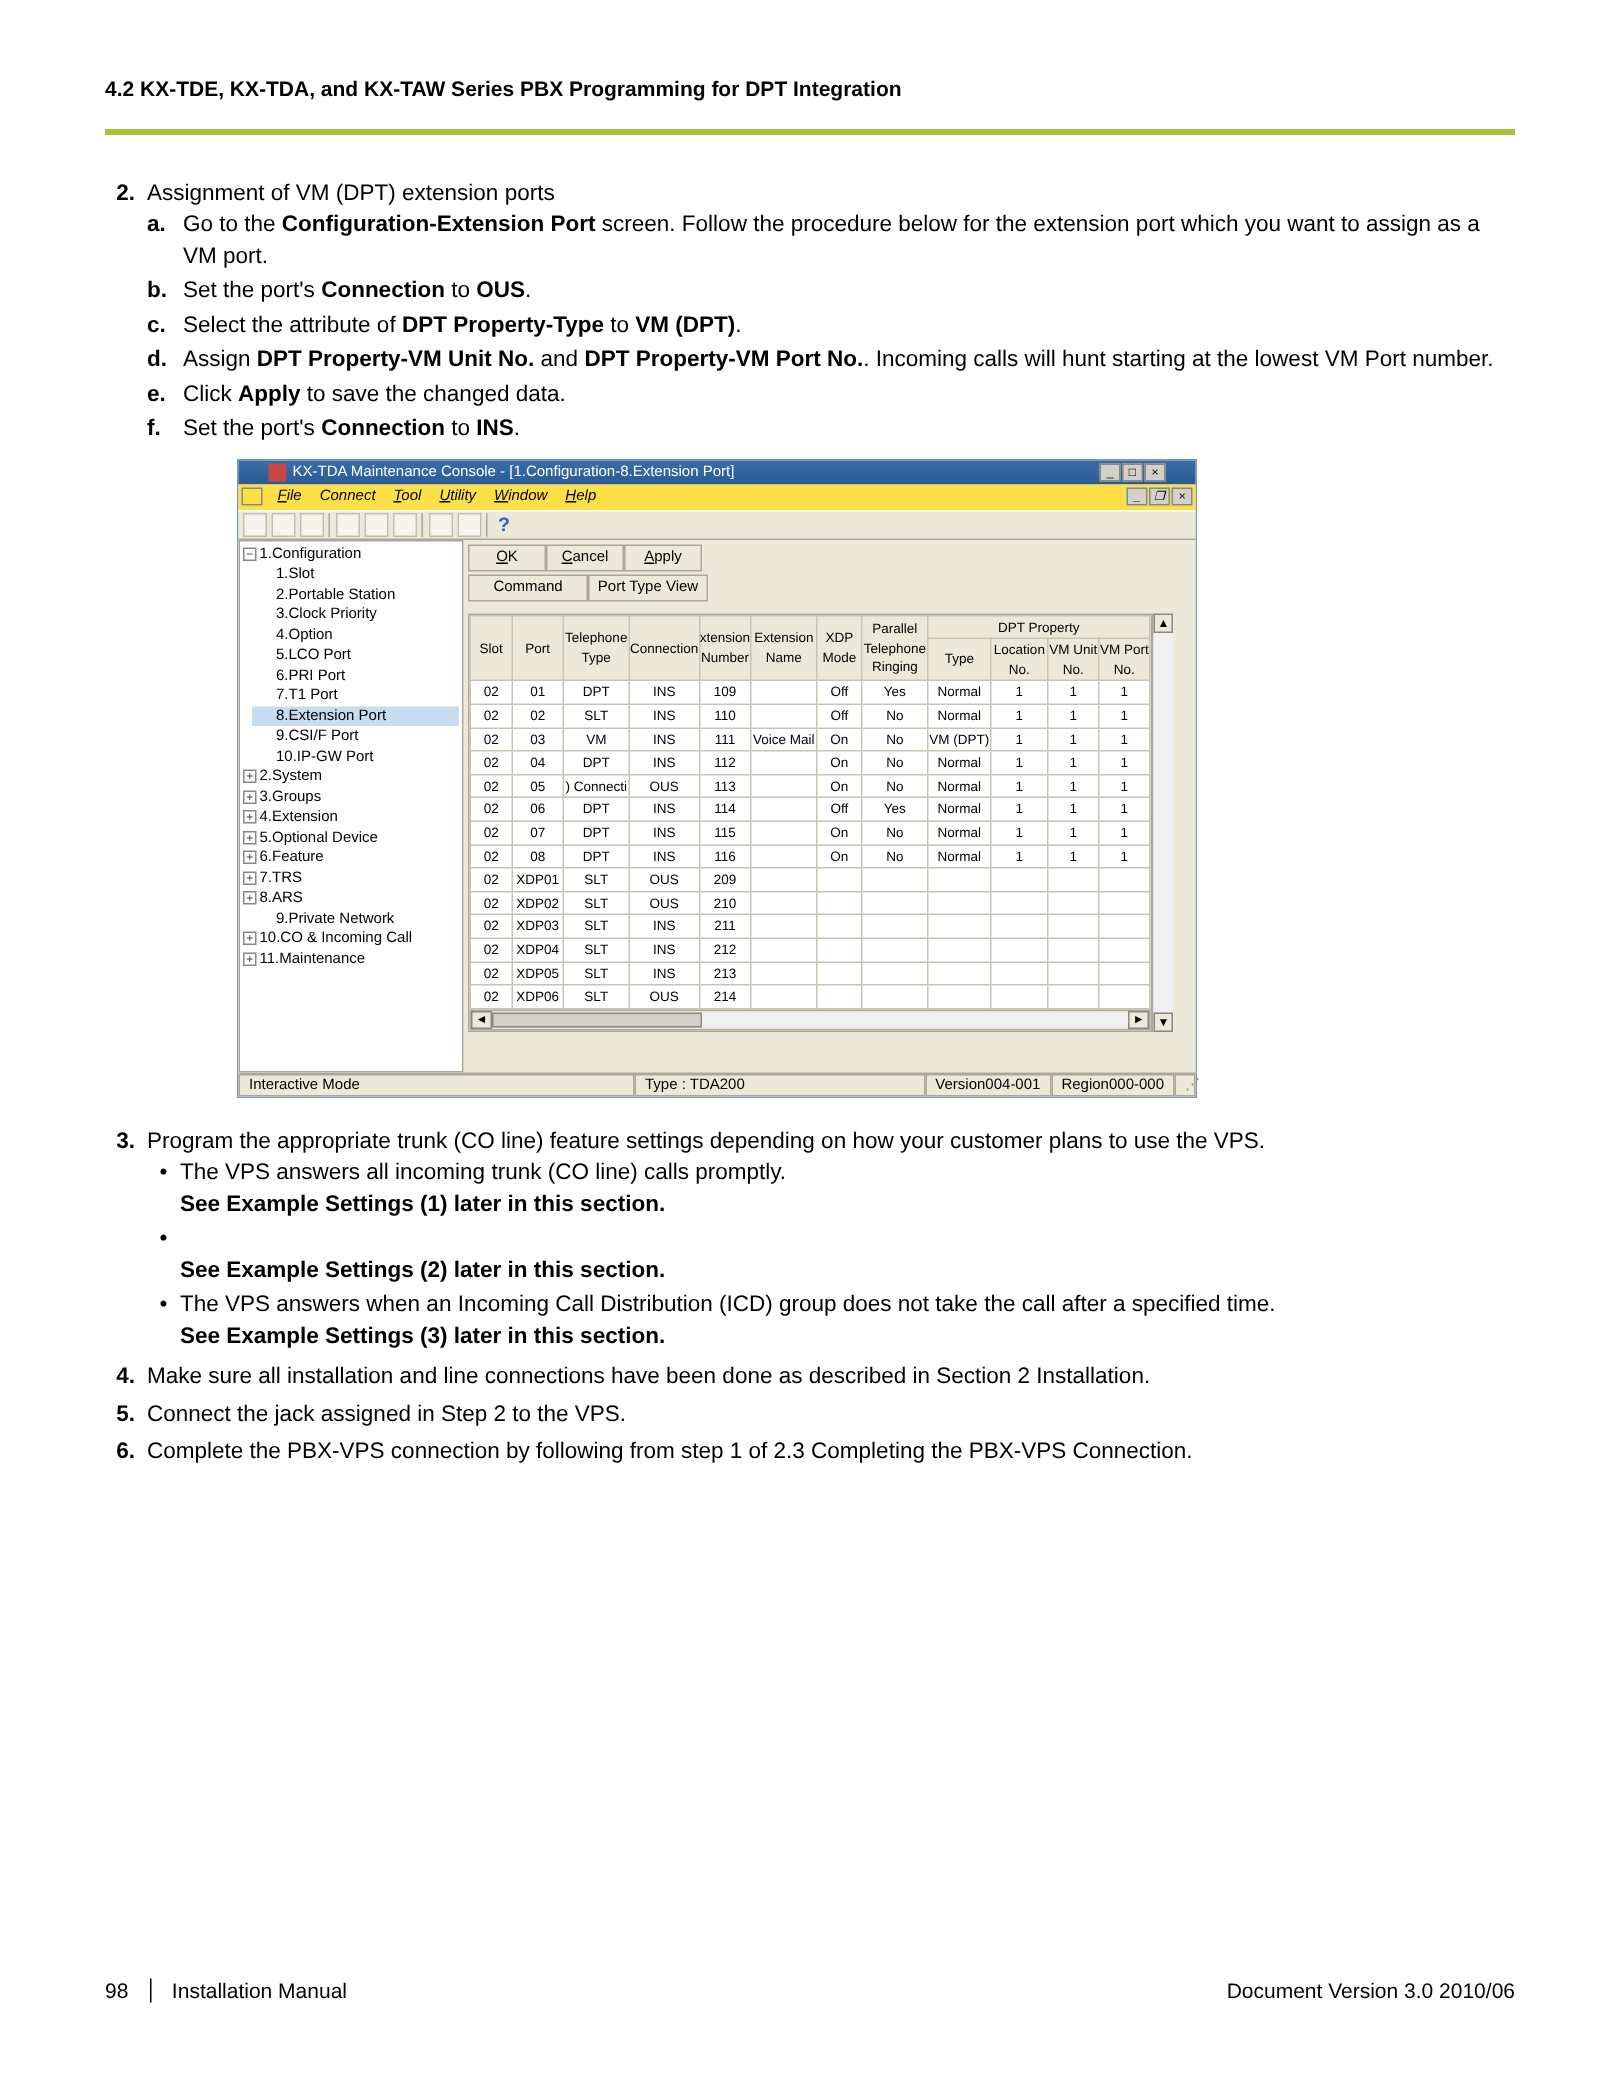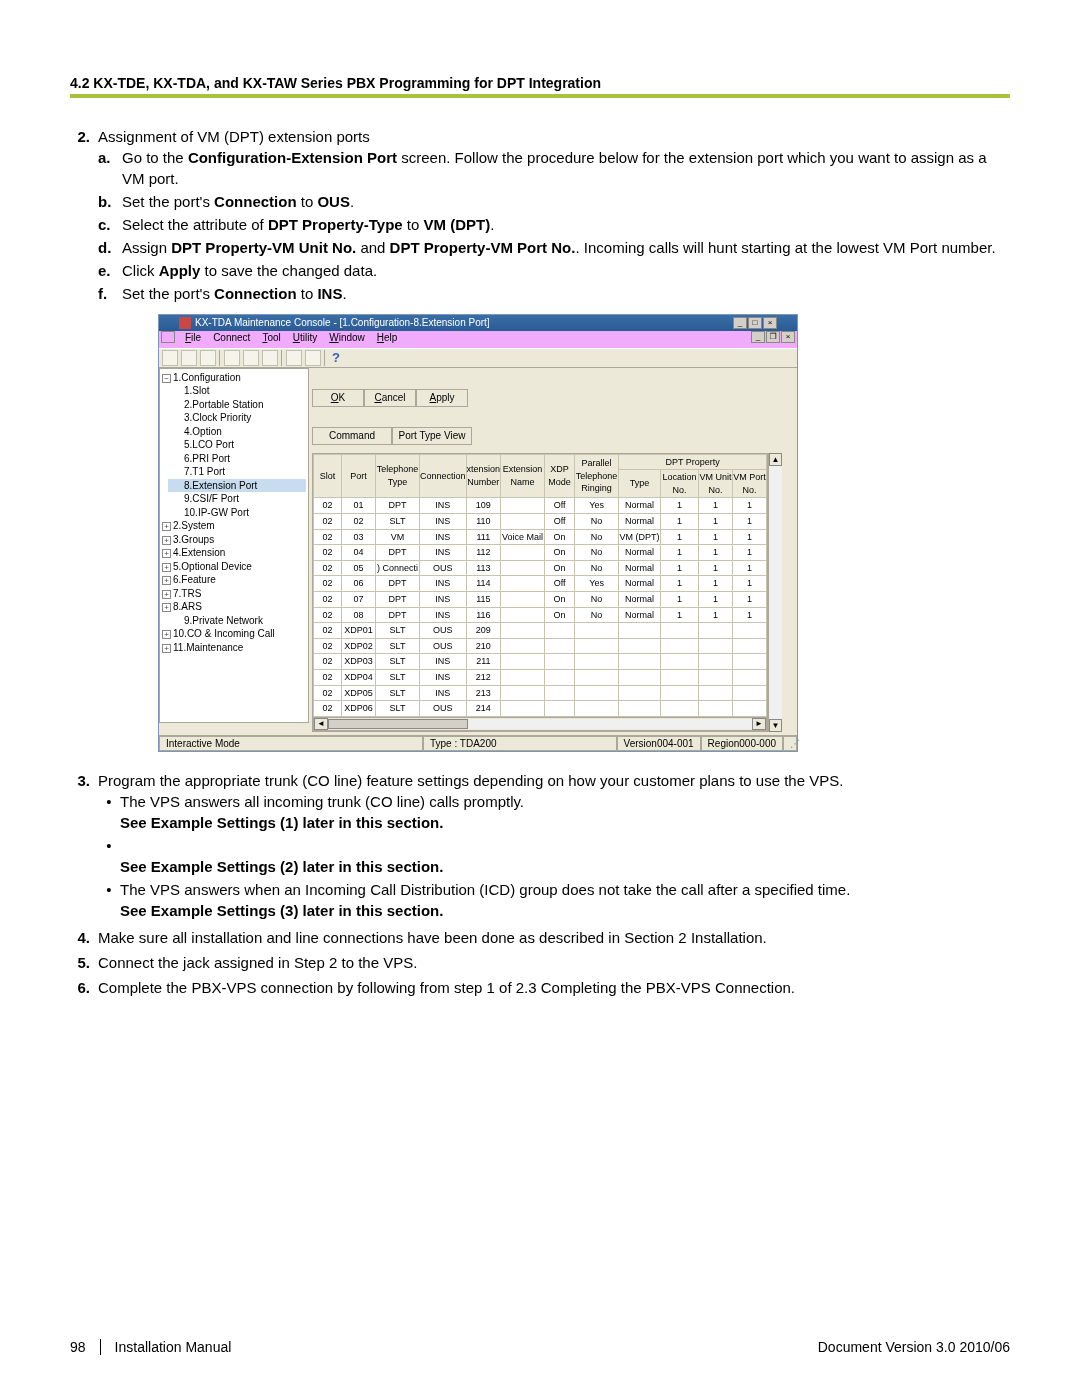--- a/index.html
+++ b/index.html
@@ -1,17 +1,17 @@
 <!DOCTYPE html>
 <html><head>
 <meta charset="utf-8">
 <style>
   * { box-sizing: border-box; margin: 0; padding: 0; }
   body { font-family: Arial, Helvetica, sans-serif; font-size: 15px; color: #000; background: #fff; width: 1080px; margin: 0 auto; padding: 50px 70px 40px 70px; line-height: 1.4; }
-  .hdr { font-weight: bold; font-size: 14px; padding-bottom: 0; margin-top: 24px; }
+  .hdr { font-weight: bold; font-size: 14px; padding-bottom: 16px; }
   .hdr-rule { height: 4px; background: #a8c33b; margin-bottom: 28px; }
   ol.main { list-style: none; padding-left: 0; }
   ol.main > li { display: flex; margin-bottom: 4px; }
   ol.main > li > .num { font-weight: bold; width: 28px; flex-shrink: 0; text-align: right; padding-right: 8px; }
   ol.main > li > .body { flex: 1; }
   ol.sub { list-style: none; padding-left: 0; }
   ol.sub > li { display: flex; margin-bottom: 2px; }
   ol.sub > li > .num { font-weight: bold; width: 24px; flex-shrink: 0; }
   ol.sub > li > .body { flex: 1; }
   ul.bull { list-style: none; padding-left: 0; }
@@ -20,38 +20,38 @@
   ul.bull > li > .body { flex:1; }
   .b { font-weight: bold; }
 
   
   .scr { margin: 10px 0 14px 60px; width: 640px; border: 1px solid #7a96b8; font-family: "Tahoma", Arial, sans-serif; font-size: 10px; }
   .titlebar { background: linear-gradient(#3a6ea5,#2a5a95); color:#fff; height:16px; display:flex; align-items:center; padding:0 20px; }
   .titlebar .icon { width:12px; height:12px; background:#c84848; margin-right:4px; }
   .titlebar .txt { flex:1; white-space:nowrap; overflow:hidden; }
   .winbtns { display:flex; gap:1px; }
   .winbtn { width:14px; height:12px; background:#d4d0c8; border:1px solid #888; font-size:8px; text-align:center; line-height:10px; color:#000; }
-  .menubar { background:#f0abfc; display:flex; height:17px; align-items:flex-start; padding:0 2px; }
+  .menubar { background:#fde047; display:flex; height:17px; align-items:center; padding:0 2px;font-style:italic; }
   .menubar .mi { padding:0 6px; }
   .menubar .mi .u { text-decoration: underline; }
   .menubar .spacer { flex:1; }
   .toolbar { background:#ece9d8; border-top:1px solid #fff; border-bottom:1px solid #aca899; height:20px; display:flex; align-items:center; padding:0 3px; gap:3px; }
   .tb { width:16px; height:16px; background:#f5f3ea; border:1px solid #c0c0b0; }
   .tbsep { width:2px; height:16px; border-left:1px solid #aca899; }
   .tbq { color:#3060c0; font-weight:bold; font-size:13px; padding:0 3px; }
   .workarea { display:flex; background:#ece9d8; }
   .tree { width:150px; border:1px solid #aca899; background:#fff; padding:2px; font-size:10px; line-height:1.35; height:355px; overflow:hidden; }
   .tree .nd { white-space:nowrap; }
   .tree .exp { display:inline-block; width:9px; height:9px; border:1px solid #888; text-align:center; line-height:7px; font-size:8px; margin-right:2px; color:#444; }
   .tree .lch { display:inline-block; width:12px; border-left:1px dotted #999; margin-left:4px; padding-left:4px; }
   .tree .lch2 { margin-left: 6px; }
   .tree .sel { background:#c8dcf0; }
   .right { flex:1; padding:3px; }
   .btnrow { display:flex; gap:0; margin-bottom:2px; }
-  .btn { width:52px; height:18px; background:#ece9d8; border:1px solid #aca899; text-align:center; line-height:16px; font-size:10px;margin-top:18px; }
+  .btn { width:52px; height:18px; background:#ece9d8; border:1px solid #aca899; text-align:center; line-height:16px; font-size:10px; }
   .btn .u { text-decoration:underline; }
   .btnw { width:80px; }
   .tblwrap { border:1px solid #aca899; background:#fff; display:inline-block; }
   table.grid { border-collapse:collapse; font-size:9px; }
   table.grid th, table.grid td { border:1px solid #c8c4b4; padding:1px 0; text-align:center; background:#ece9d8; font-weight:normal; }
   table.grid td { background:#fff; height:15px; }
   table.grid th { height:14px; }
   table.grid .ghdr { background:#ece9d8; }
   .statusbar { background:#ece9d8; border-top:1px solid #aca899; height:16px; display:flex; font-size:10px; }
   .statusbar > div { border:1px solid #aca899; padding:0 6px; line-height:14px; }

